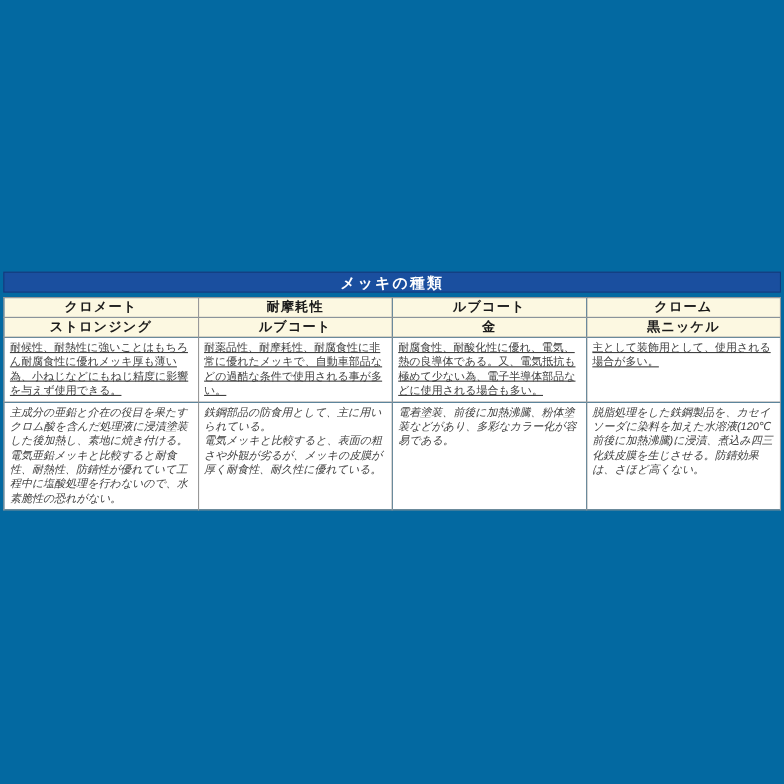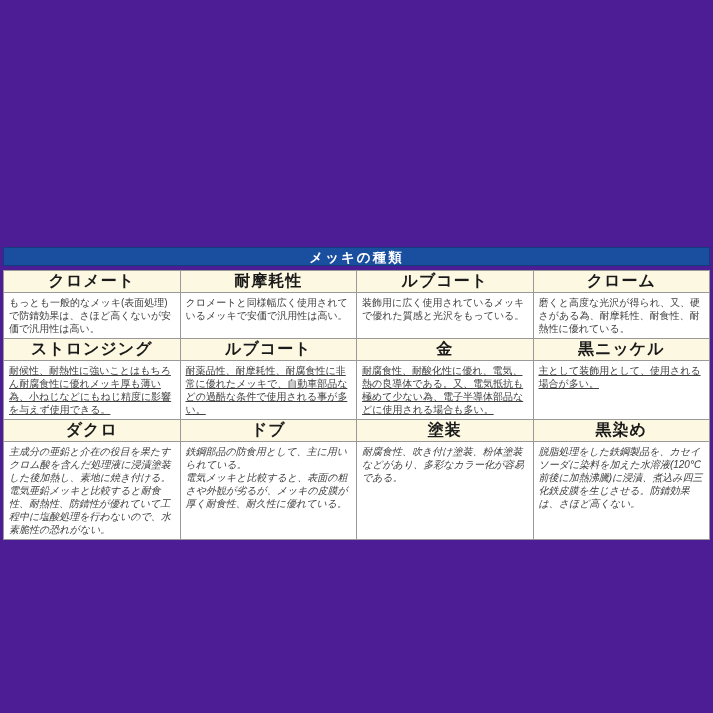--- a/index.html
+++ b/index.html
@@ -4,21 +4,21 @@
 <style>
   * { margin: 0; padding: 0; box-sizing: border-box; }
   html, body {
     width: 713px; height: 713px;
     background: #ffffff;
     font-family: "Liberation Sans", "DejaVu Sans", sans-serif;
   }
   .page {
     position: relative;
     width: 713px; height: 713px;
-    background: #4c1d95;
+    background: #0369a1;
     overflow: hidden;
   }
   .content {
     position: absolute;
     top: 247px; left: 3px;
     width: 707px;
   }
   .title-bar {
     height: 19px;
     line-height: 19px;
@@ -38,21 +38,21 @@
   }
   table.plating td {
     border: 1px solid #999999;
     vertical-align: top;
     overflow: hidden;
   }
   td.hdr {
     height: 17px;
     background: #fcf8e1;
     color: #1a1a1a;
-    font-size: 16px;
+    font-size: 12px;
     font-weight: bold;
     text-align: center;
     vertical-align: middle;
     letter-spacing: 1px;
   }
   td.desc {
     background: #ffffff;
     color: #404040;
     font-size: 10px;
     line-height: 13px;
@@ -80,50 +80,38 @@
           <col style="width:25%">
           <col style="width:25%">
       </colgroup>
       <tbody>
         <tr class="hdr-row">
           <td class="hdr">クロメート</td>
           <td class="hdr">耐摩耗性</td>
           <td class="hdr">ルブコート</td>
           <td class="hdr">クローム</td>
         </tr>
-        <tr class="body-row body-1">
-          <td class="desc">もっとも一般的なメッキ(表面処理)で防錆効果は、さほど高くないが安価で汎用性は高い。</td>
-          <td class="desc">クロメートと同様幅広く使用されているメッキで安価で汎用性は高い。</td>
-          <td class="desc">装飾用に広く使用されているメッキで優れた質感と光沢をもっている。</td>
-          <td class="desc">磨くと高度な光沢が得られ、又、硬さがある為、耐摩耗性、耐食性、耐熱性に優れている。</td>
-        </tr>
 
         <tr class="hdr-row">
           <td class="hdr">ストロンジング</td>
           <td class="hdr">ルブコート</td>
           <td class="hdr">金</td>
           <td class="hdr">黒ニッケル</td>
         </tr>
         <tr class="body-row body-2">
           <td class="desc">耐候性、耐熱性に強いことはもちろん耐腐食性に優れメッキ厚も薄い為、小ねじなどにもねじ精度に影響を与えず使用できる。</td>
           <td class="desc">耐薬品性、耐摩耗性、耐腐食性に非常に優れたメッキで、自動車部品などの過酷な条件で使用される事が多い。</td>
           <td class="desc">耐腐食性、耐酸化性に優れ、電気、熱の良導体である。又、電気抵抗も極めて少ない為、電子半導体部品などに使用される場合も多い。</td>
           <td class="desc">主として装飾用として、使用される場合が多い。</td>
         </tr>
 
-        <tr class="hdr-row">
-          <td class="hdr">ダクロ</td>
-          <td class="hdr">ドブ</td>
-          <td class="hdr">塗装</td>
-          <td class="hdr">黒染め</td>
-        </tr>
         <tr class="body-row body-3">
           <td class="desc">主成分の亜鉛と介在の役目を果たすクロム酸を含んだ処理液に浸漬塗装した後加熱し、素地に焼き付ける。電気亜鉛メッキと比較すると耐食性、耐熱性、防錆性が優れていて工程中に塩酸処理を行わないので、水素脆性の恐れがない。</td>
           <td class="desc">鉄鋼部品の防食用として、主に用いられている。
 電気メッキと比較すると、表面の粗さや外観が劣るが、メッキの皮膜が厚く耐食性、耐久性に優れている。</td>
-          <td class="desc">耐腐食性、吹き付け塗装、粉体塗装などがあり、多彩なカラー化が容易である。</td>
+          <td class="desc">電着塗装、前後に加熱沸騰、粉体塗装などがあり、多彩なカラー化が容易である。</td>
           <td class="desc">脱脂処理をした鉄鋼製品を、カセイソーダに染料を加えた水溶液(120℃前後に加熱沸騰)に浸漬、煮込み四三化鉄皮膜を生じさせる。防錆効果は、さほど高くない。</td>
         </tr>
       </tbody>
     </table>
 
   </div>
 </div>
 
 </body></html>

